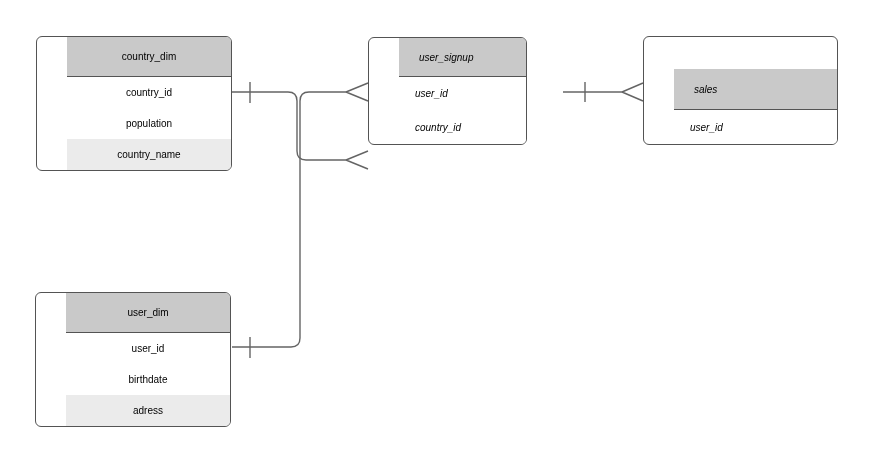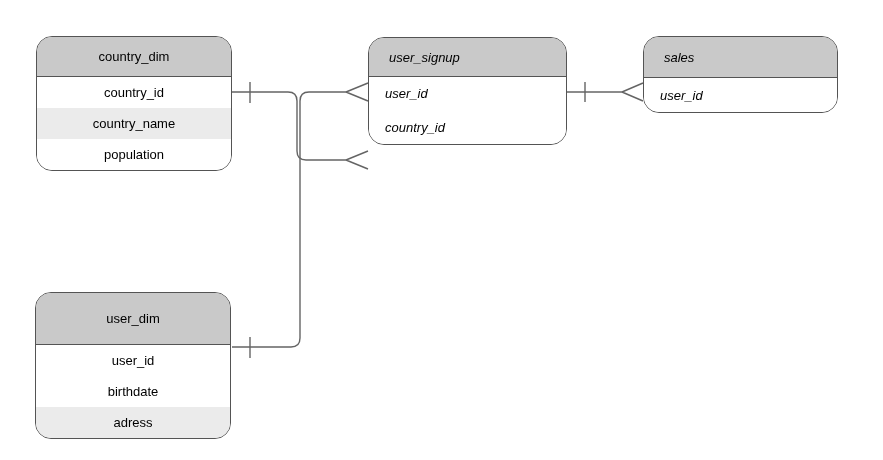--- a/index.html
+++ b/index.html
@@ -26,24 +26,25 @@
   }
   .wires{
     position:absolute;
     left:0;top:0;
     width:883px;height:460px;
   }
   .entity{
     position:absolute;
     box-sizing:border-box;
     border:1.4px solid var(--border);
-    border-radius:16px;
+    border-radius:6px;
     background:var(--row-fill);
     overflow:hidden;
-    font-size:13px;
+    font-size:10px;
+    padding-left:30px;
   }
   .entity-header{
     box-sizing:border-box;
     display:flex;
     align-items:center;
     background:var(--header-fill);
     border-bottom:1.4px solid var(--border);
     white-space:nowrap;
   }
   .entity-row{
@@ -60,29 +61,29 @@
   .align-left .entity-row{ padding-left:16px; }
   .italic .entity-header,
   .italic .entity-row{ font-style:italic; }
 
   
   .entity-country_dim{ left:36px; top:36px;  width:196px; }
   .entity-country_dim .entity-header{ height:40px; }
   .entity-country_dim .entity-row{ height:31px; }
 
   .entity-user_dim{ left:35px; top:292px; width:196px; }
-  .entity-user_dim .entity-header{ height:52px; }
+  .entity-user_dim .entity-header{ height:40px; }
   .entity-user_dim .entity-row{ height:31px; }
 
-  .entity-user_signup{ left:368px; top:37px; width:199px; }
+  .entity-user_signup{ left:368px; top:37px; width:159px; }
   .entity-user_signup .entity-header{ height:39px; }
   .entity-user_signup .entity-row{ height:33.5px; }
 
   .entity-sales{ left:643px; top:36px; width:195px; }
-  .entity-sales .entity-header{ height:41px; }
+  .entity-sales .entity-header{ height:41px;margin-top:32px; }
   .entity-sales .entity-row{ height:34px; }
 </style>
 </head>
 <body>
 
 <div class="canvas">
 
   <svg class="wires" viewBox="0 0 883 460" fill="none" stroke-linecap="butt">
 
     <g stroke="#646464" stroke-width="1.4">
@@ -100,22 +101,22 @@
     <g stroke="#646464" stroke-width="1.4">
       <path d="M 563 92 H 622"></path>
       <path d="M 585 82 V 102"></path>
       <path d="M 622 92 L 643 83 M 622 92 L 643 101"></path>
     </g>
   </svg>
 
 <div class="entity entity-country_dim align-center">
       <div class="entity-header">country_dim</div>
       <div class="entity-row">country_id</div>
+      <div class="entity-row">population</div>
       <div class="entity-row alt">country_name</div>
-      <div class="entity-row">population</div>
     </div>
     <div class="entity entity-user_dim align-center">
       <div class="entity-header">user_dim</div>
       <div class="entity-row">user_id</div>
       <div class="entity-row">birthdate</div>
       <div class="entity-row alt">adress</div>
     </div>
     <div class="entity entity-user_signup italic align-left">
       <div class="entity-header">user_signup</div>
       <div class="entity-row">user_id</div>

